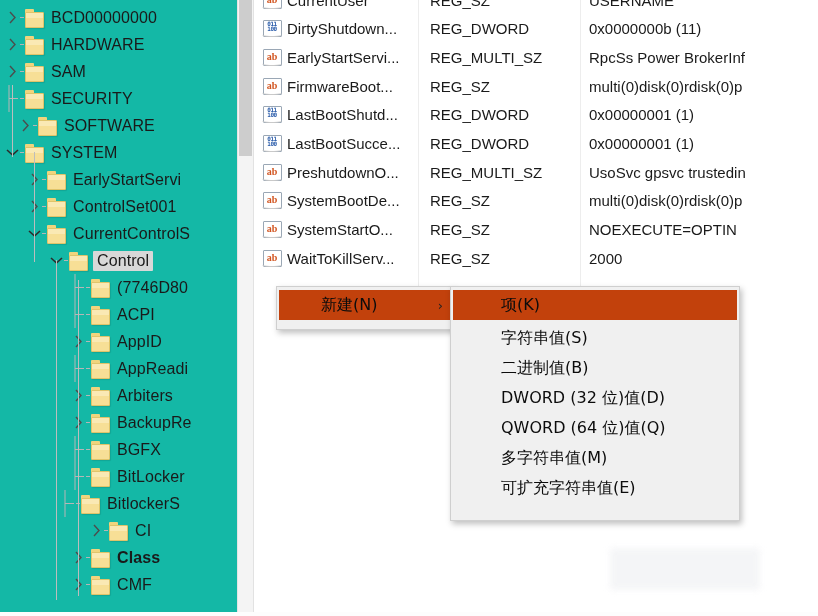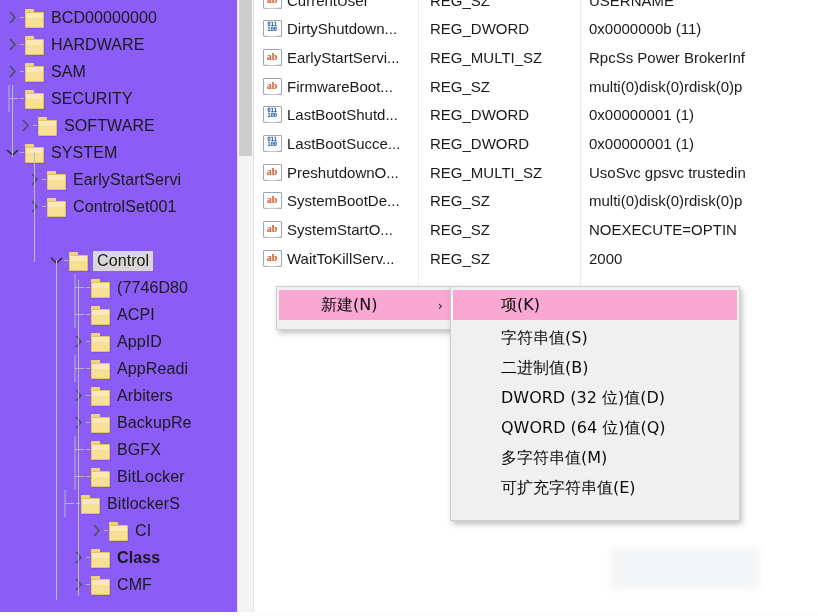--- a/index.html
+++ b/index.html
@@ -9,21 +9,21 @@
     background:#ffffff;
     font-family:"Liberation Sans","DejaVu Sans",sans-serif;
     overflow:hidden;
     position:relative;
   }
   #root{position:absolute;inset:0;background:#fff;}
 
   
   .tree-pane{
     position:absolute;left:0;top:0;width:237px;height:616px;
-    background:#8b5cf6;overflow:hidden;
+    background:#14b8a6;overflow:hidden;
   }
   .tree-row{
     position:absolute;left:0;height:27px;display:flex;align-items:center;
     white-space:nowrap;
   }
   .twisty{
     width:16px;height:27px;display:flex;align-items:center;justify-content:center;
     font-size:13px;color:#4c4c4c;flex:0 0 16px;
   }
   .twisty svg{display:block;}
@@ -122,21 +122,21 @@
   }
   .ctx-parent{left:276px;top:286px;width:176px;height:36px;padding:3px 0;}
   .ctx-item{
     height:30px;display:flex;align-items:center;font-size:16px;color:#0c0c0c;
     font-family:"DejaVu Sans","Liberation Sans",sans-serif;
   }
   .ctx-parent .ctx-item{
     margin:0 2px;padding-left:42px;padding-right:8px;
     justify-content:space-between;
   }
-  .ctx-item.hl{background:#f9a8d4;}
+  .ctx-item.hl{background:#c2410c;}
   .ctx-arrow{font-size:13px;color:#222;}
   .ctx-sub{
     left:450px;top:286px;width:288px;height:227px;padding:3px 0;
   }
   .ctx-sub .ctx-item{margin:0 2px;padding-left:48px;}
   .ctx-sub .ctx-item.hl{margin:0 2px;}
   .ctx-gap{height:3px;}
 
   
   .watermark{
@@ -265,20 +265,35 @@
           </svg>
         </div>
         <div class="connector" style="width: 4px; flex: 0 0 4px;">
           <div class="h" style="left:0;width:4px"></div>
         </div>
         <div class="folder">
           <div class="tab"></div>
           <div class="body"></div>
         </div>
         <span class="tree-label">ControlSet001</span>
+      </div>
+      <div class="tree-row" style="top: 220px; left: 26px;">
+        <div class="twisty">
+          <svg width="13" height="9" viewBox="0 0 13 9">
+            <path d="M1 2 L6.5 7 L12 2" fill="none" stroke="#2b2b2b" stroke-width="1.6"></path>
+          </svg>
+        </div>
+        <div class="connector" style="width: 4px; flex: 0 0 4px;">
+          <div class="h" style="left:0;width:4px"></div>
+        </div>
+        <div class="folder">
+          <div class="tab"></div>
+          <div class="body"></div>
+        </div>
+        <span class="tree-label">CurrentControlS</span>
       </div>
       <div class="tree-row selected" style="top: 247px; left: 48px;">
         <div class="twisty">
           <svg width="13" height="9" viewBox="0 0 13 9">
             <path d="M1 2 L6.5 7 L12 2" fill="none" stroke="#2b2b2b" stroke-width="1.6"></path>
           </svg>
         </div>
         <div class="connector" style="width: 4px; flex: 0 0 4px;">
           <div class="h" style="left:0;width:4px"></div>
         </div>

